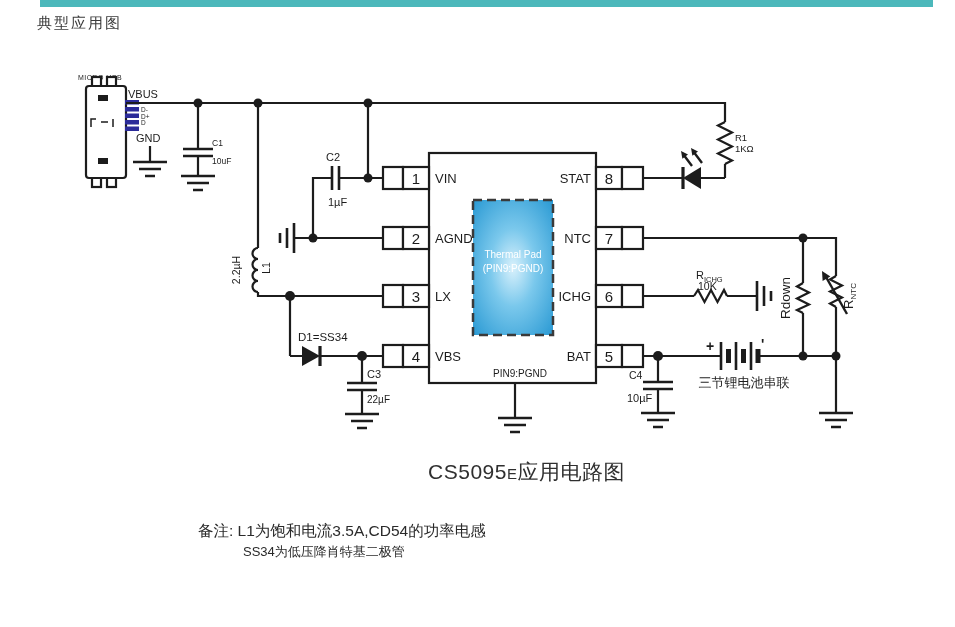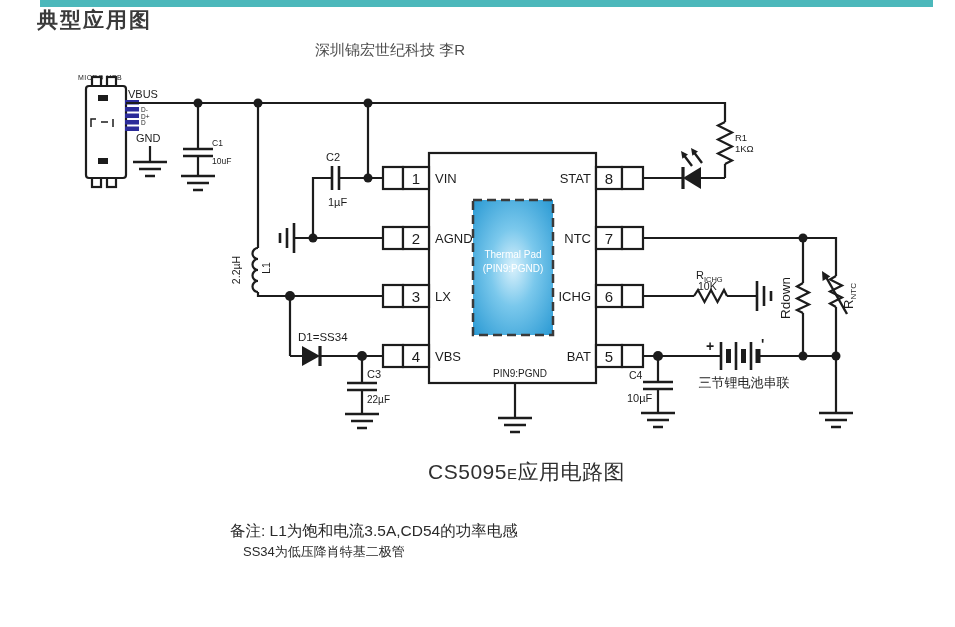--- a/index.html
+++ b/index.html
@@ -1,25 +1,25 @@
 <!DOCTYPE html>
 <html><head>
 <meta charset="utf-8">
 <style>
   html,body{margin:0;padding:0;background:#fff;}
   .canvas{position:relative;width:955px;height:627px;background:#ffffff;overflow:hidden;
           font-family:"Liberation Sans",sans-serif;}
   .topbar{position:absolute;left:40px;top:0;width:893px;height:7px;}
-  .title{position:absolute;left:37px;top:6px;font-size:21px;font-weight:bold;
+  .title{position:absolute;left:37px;top:14px;font-size:15px;font-weight:normal;
          color:#3a3a3a;letter-spacing:2px;}
   .contact{position:absolute;left:315px;top:41px;font-size:15px;color:#4c4c4c;line-height:18px;}
   .caption{position:absolute;left:370px;top:458px;width:255px;text-align:right;
            font-size:21px;color:#2f2f2f;letter-spacing:0.5px;}
   .caption .cap-e{font-size:15px;}
-  .note-line1{position:absolute;left:198px;top:521px;font-size:15.5px;color:#2a2a2a;margin-left:32px;}
+  .note-line1{position:absolute;left:198px;top:521px;font-size:15.5px;color:#2a2a2a;}
   .note-line2{position:absolute;left:243px;top:543px;font-size:13px;color:#2a2a2a;}
   svg{position:absolute;left:0;top:0;}
   svg text{font-family:"Liberation Sans",sans-serif;fill:#1c1c1c;}
   .w{stroke:#1c1c1c;stroke-width:2.2;fill:none;}
   .w25{stroke:#1c1c1c;stroke-width:2.6;fill:none;}
   .thick{stroke:#1c1c1c;stroke-width:5;fill:none;}
   .box{fill:#ffffff;stroke:#1c1c1c;stroke-width:2.2;}
   .blk{fill:#1c1c1c;stroke:none;}
   .pinnum{font-size:15px;}
   .pinname{font-size:13px;}
@@ -29,21 +29,20 @@
 </style>
 </head>
 <body>
 
 <div class="canvas">
 
   <div class="topbar" style="background: rgb(76, 184, 187);"></div>
   <div class="title">典型应用图</div>
 
   <div class="contact">
-    <div>深圳锦宏世纪科技 李R</div>
   </div>
 
   <svg width="955" height="627" viewBox="0 0 955 627">
     <defs>
       <radialGradient id="padGrad" cx="50%" cy="50%" r="72%">
         <stop offset="0%" stop-color="#d9f1fc"></stop>
         <stop offset="40%" stop-color="#7ac8ec"></stop>
         <stop offset="100%" stop-color="#2697d2"></stop>
       </radialGradient>
     </defs>

